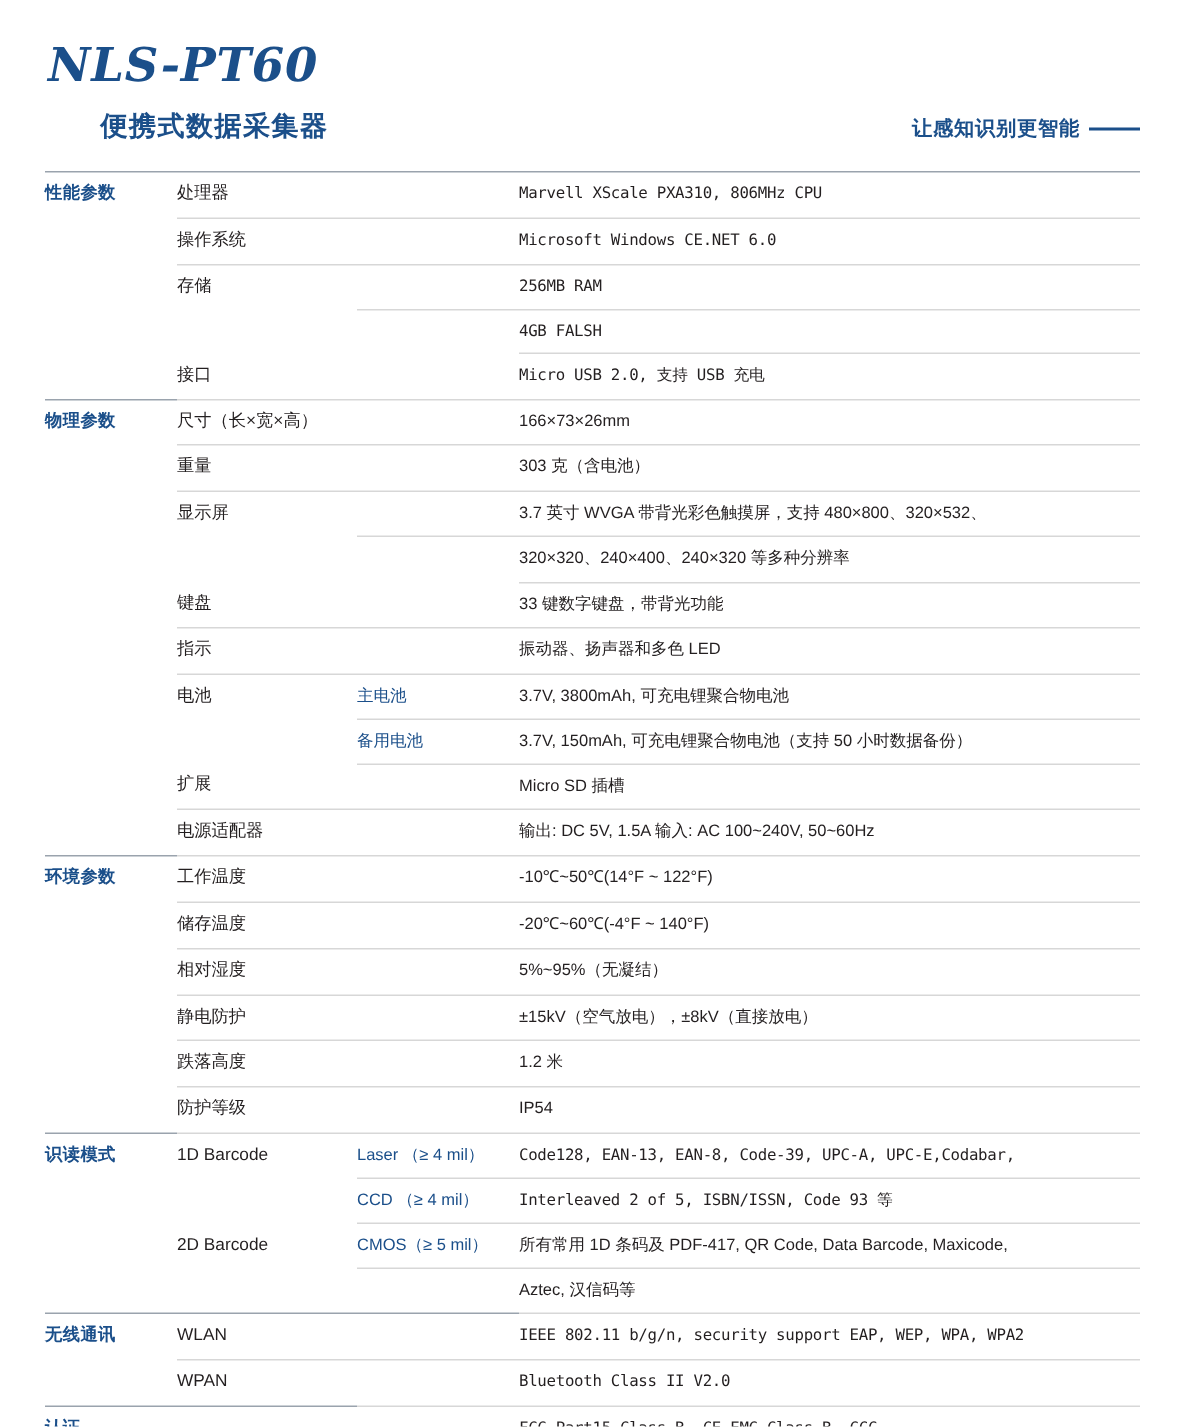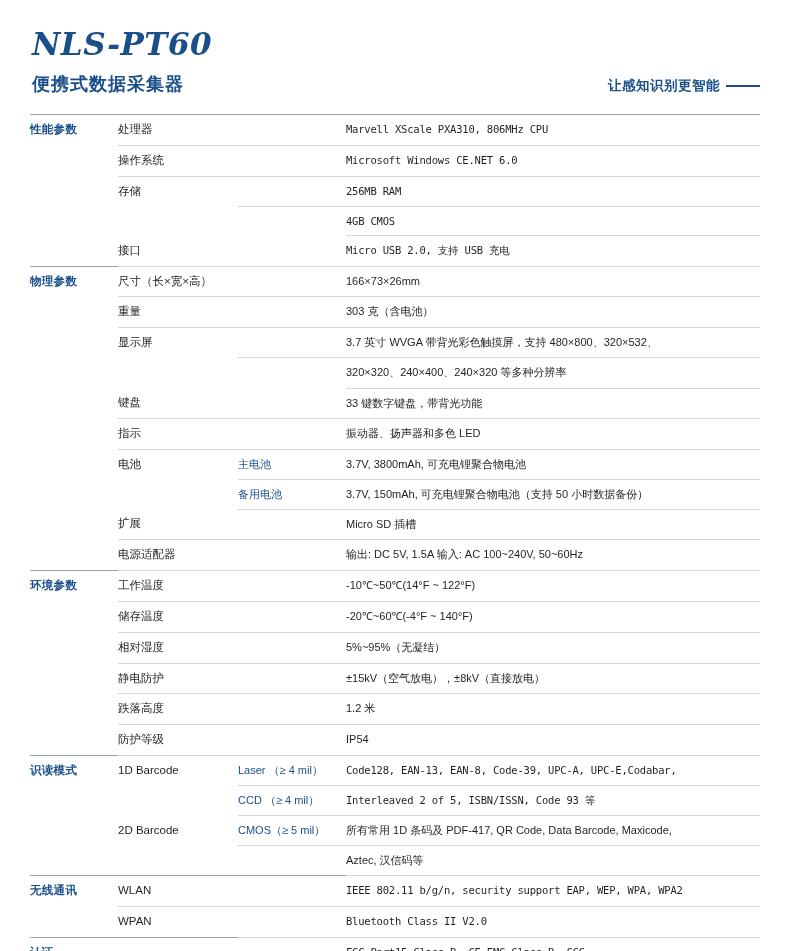--- a/index.html
+++ b/index.html
@@ -33,20 +33,21 @@
     font-size: 31px;
     letter-spacing: 0.5px;
     color: #1b4f8a;
     margin: 0 0 10px 2px;
   }
   .subtitle-row {
     display: flex;
     align-items: flex-end;
     justify-content: space-between;
     padding-bottom: 10px;
+    margin-left: 35px;
   }
   .subtitle {
     font-size: 18px;
     font-weight: bold;
     color: #1b4f8a;
     letter-spacing: 1px;
     margin-left: 2px;
   }
   .slogan-wrap {
     display: flex;
@@ -154,21 +155,21 @@
         <tr>
           <td class="cat" style="border-bottom: none;"></td>
           <td class="name" style="border-bottom: none;">存储</td>
           <td class="sub"></td>
           <td class="val mono">256MB RAM</td>
         </tr>
         <tr>
           <td class="cat" style="border-bottom: none;"></td>
           <td class="name" style="border-bottom: none;"></td>
           <td class="sub" style="border-bottom: none;"></td>
-          <td class="val mono">4GB CMOS</td>
+          <td class="val mono">4GB FALSH</td>
         </tr>
         <tr>
           <td class="cat" style="border-bottom: 1px solid rgb(154, 163, 173);"></td>
           <td class="name">接口</td>
           <td class="sub"></td>
           <td class="val mono">Micro USB 2.0, 支持 USB 充电</td>
         </tr>
         <tr class="group-start">
           <td class="cat" style="border-bottom: none;">物理参数</td>
           <td class="name">尺寸（长×宽×高）</td>

